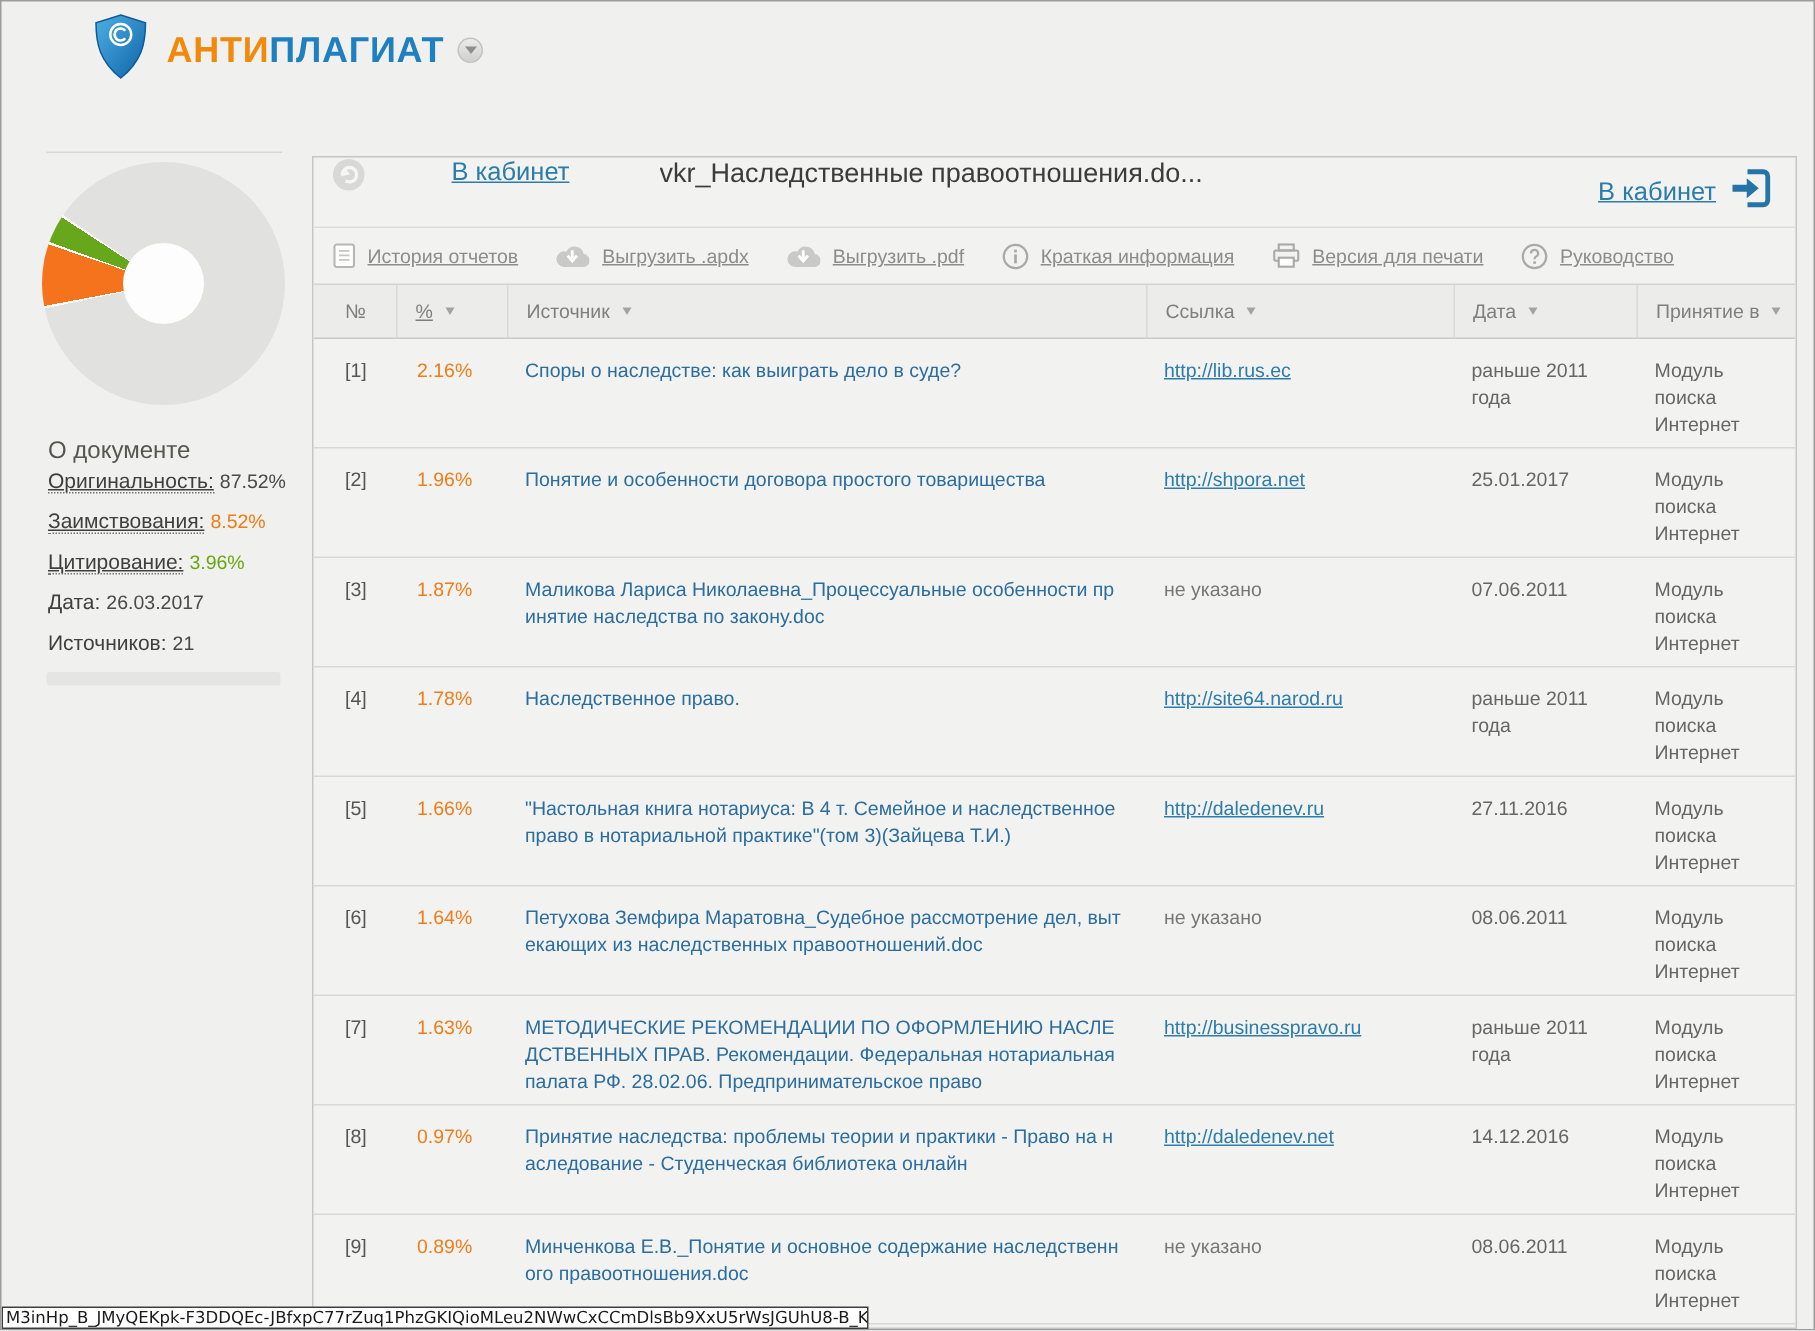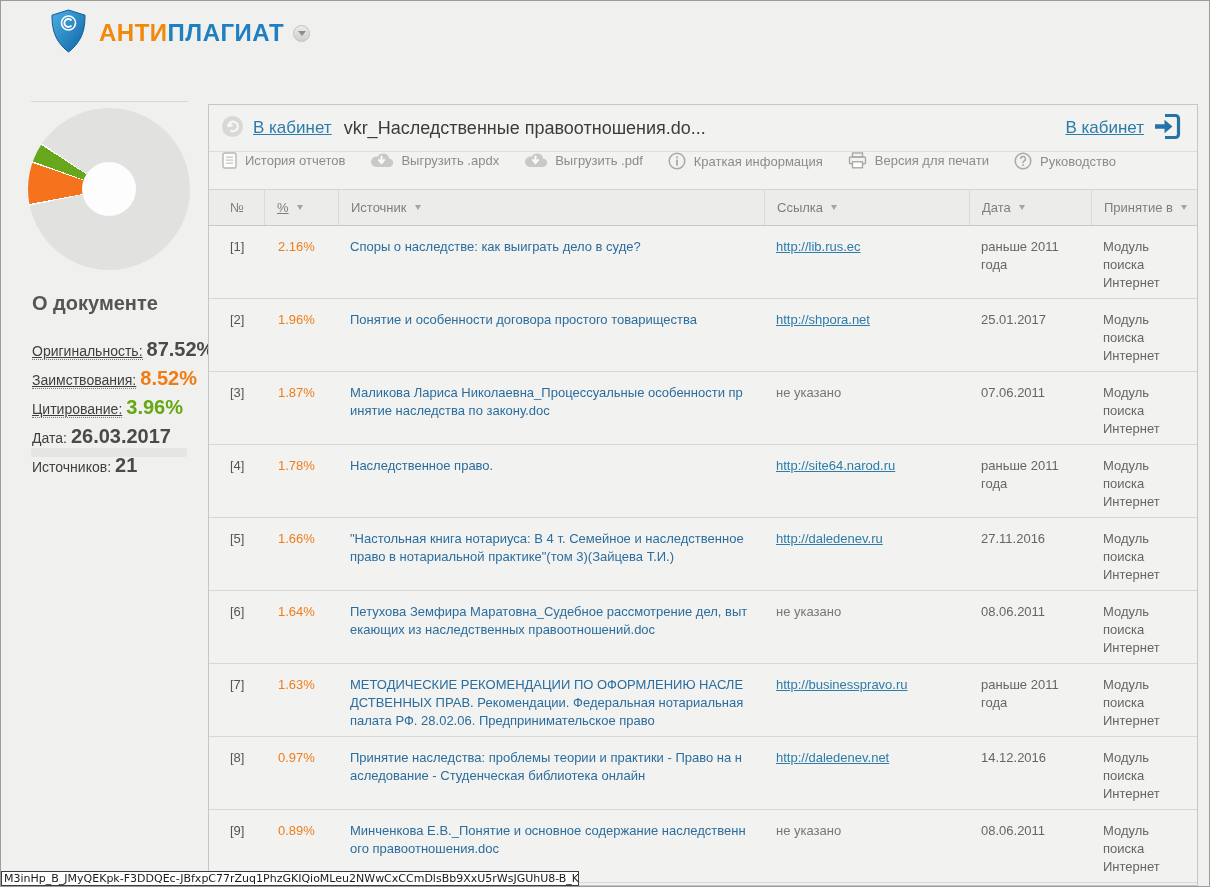--- a/index.html
+++ b/index.html
@@ -5,21 +5,21 @@
   * { margin:0; padding:0; box-sizing:border-box; }
   html,body { background:#fff; }
   body { font-family:"Liberation Sans","DejaVu Sans",sans-serif; }
 
   .viewport {
     position:relative; width:1210px; height:887px;
     background:#f0f0ee; border:1px solid #9c9c9a; overflow:hidden;
   }
 
   
-  .app-header { position:absolute; left:49px; top:8px; display:flex; align-items:center; }
+  .app-header { position:absolute; left:61px; top:8px; display:flex; align-items:center; }
   .logo { display:flex; align-items:center; cursor:pointer; }
   .logo-text { margin-left:12px; font-size:24px; font-weight:bold; letter-spacing:.5px; }
   .logo-orange { color:#f1890c; }
   .logo-blue { color:#1e7fc1; }
   .logo-caret {
     margin-left:9px; width:17px; height:17px; border-radius:50%;
     background:linear-gradient(#ececea,#cfcfcd); border:1px solid #c2c2c0;
     display:flex; align-items:center; justify-content:center;
   }
   .caret-down {
@@ -28,40 +28,40 @@
   }
 
   
   .sidebar-divider { position:absolute; left:30px; top:100px; width:157px; height:1px; background:#d7d7d5; }
   .donut { position:absolute; left:27px; top:107px; width:162px; height:162px; border-radius:50%; }
   .donut::after {
     content:""; position:absolute; left:54px; top:54px; width:54px; height:54px;
     border-radius:50%; background:#fdfdfd;
   }
   .about-block { position:absolute; left:31px; top:291px; width:172px; }
-  .about-title { font-size:20px; font-weight:bold; color:#565650; margin-bottom:26px; }
+  .about-title { font-size:16px; font-weight:normal; color:#565650; margin-bottom:2px; }
   .stats { list-style:none; }
   .stats li { margin-bottom:10px; font-size:14px; color:#454545; line-height:17px; }
   .stat-label { color:#3f3f3f; }
   .stat-label.dotted { border-bottom:1px dotted #777; cursor:pointer;text-decoration:underline; }
-  .stat-value { margin-left:4px; font-size:20px;font-weight:bold; }
+  .stat-value { margin-left:4px; font-size:13px; }
   .sidebar-strip { position:absolute; left:30px; top:447px; width:156px; height:9px; background:#e5e5e3; border-radius:2px; }
 
   
   .panel {
     position:absolute; left:207px; top:103px; width:990px; bottom:0;
     background:#f2f2f0; border:1px solid #c6c6c4; overflow:hidden;
   }
-  .titlebar { display:flex; align-items:center; height:47px; padding:0 16px 0 12px; border-bottom:1px solid #dedddb; }
+  .titlebar { display:flex; height:47px; padding:0 16px 0 12px; border-bottom:1px solid #dedddb;gap:48px; }
   .back-link { font-size:17px; color:#2b7cab; text-decoration:underline; margin:0 12px 0 9px; cursor:pointer; white-space:nowrap; }
   .doc-title { font-size:18px; color:#3c3c3c; white-space:nowrap; overflow:hidden; flex:1; }
   .cabinet-right { display:flex; align-items:center; margin-left:auto; gap:8px; }
   .cabinet-link { font-size:17px; color:#2b7cab; text-decoration:underline; cursor:pointer; white-space:nowrap; }
 
-  .toolbar { display:flex; align-items:flex-start; height:37px; padding:0 13px; font-size:13px; color:#8c8c8a; }
+  .toolbar { display:flex; align-items:center; height:37px; padding:0 13px; font-size:13px; color:#8c8c8a;text-decoration:underline; }
   .tool { display:flex; align-items:center; margin-right:25px; cursor:pointer; }
   .tool svg { margin-right:8px; flex:none; }
   .thead {
     display:grid; grid-template-columns:55px 74px 426px 205px 122px auto;
     height:37px; background:#ececea; border-top:1px solid #d4d4d2; border-bottom:1px solid #c9c9c7;
     font-size:13px; color:#7f7f7d;
   }
   .th { display:flex; align-items:center; padding-left:12px; height:100%; }
   .th + .th { border-left:1px solid #d9d9d7; }
   .th:first-child { padding-left:21px; }

